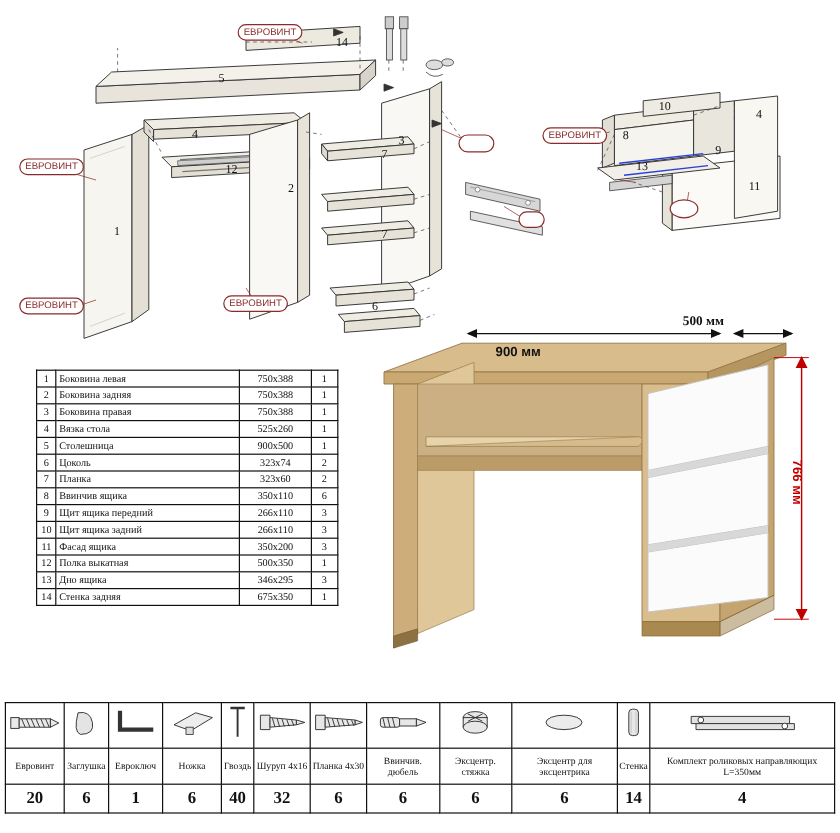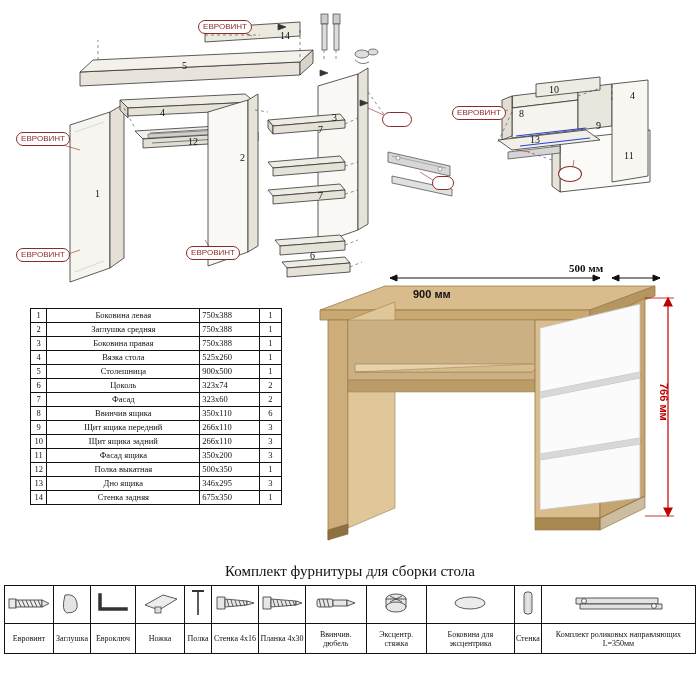--- a/index.html
+++ b/index.html
@@ -49,22 +49,22 @@
     font-size:8.5px;
     font-family:"Liberation Serif", serif;
   }
   .parts td {
     border:1px solid #111;
     padding:0px 2px;
     height:13px;
     line-height:13px;
   }
   .parts td.c0 { width:16px; text-align:center; }
-  .parts td.c1 { width:150px; text-align:center; }
-  .parts td.c2 { width:58px; text-align:left; }
+  .parts td.c1 { width:150px; text-align:left; }
+  .parts td.c2 { width:58px; text-align:center; }
   .parts td.c3 { width:22px; text-align:center; }
 
   
   .desk { position:absolute; left:300px; top:268px; width:390px; height:290px; }
 
   .dim-label {
     position:absolute;
     font-family:"Liberation Sans", sans-serif;
     font-weight:bold;
     font-size:11px;
@@ -264,21 +264,21 @@
   <table class="parts">
     <tbody>
         <tr>
           <td class="c0">1</td>
           <td class="c1">Боковина левая</td>
           <td class="c2">750x388</td>
           <td class="c3">1</td>
         </tr>
         <tr>
           <td class="c0">2</td>
-          <td class="c1">Заглушка средняя</td>
+          <td class="c1">Боковина задняя</td>
           <td class="c2">750x388</td>
           <td class="c3">1</td>
         </tr>
         <tr>
           <td class="c0">3</td>
           <td class="c1">Боковина правая</td>
           <td class="c2">750x388</td>
           <td class="c3">1</td>
         </tr>
         <tr>
@@ -294,21 +294,21 @@
           <td class="c3">1</td>
         </tr>
         <tr>
           <td class="c0">6</td>
           <td class="c1">Цоколь</td>
           <td class="c2">323x74</td>
           <td class="c3">2</td>
         </tr>
         <tr>
           <td class="c0">7</td>
-          <td class="c1">Фасад</td>
+          <td class="c1">Планка</td>
           <td class="c2">323x60</td>
           <td class="c3">2</td>
         </tr>
         <tr>
           <td class="c0">8</td>
           <td class="c1">Ввинчив ящика</td>
           <td class="c2">350x110</td>
           <td class="c3">6</td>
         </tr>
         <tr>
@@ -401,21 +401,20 @@
         <path d="M345,30 L374,30" stroke-width="0.8"></path>
         <path d="M345,248 L374,248" stroke-width="0.8"></path>
       </g>
     </svg>
 
     <div class="dim-label" style="left:113px; top:-6px;margin-top:26px;">900 мм</div>
     <div class="dim-label" style="left:269px; top:-6px;font-family:Liberation Serif, serif;">500 мм</div>
     <div class="dim-label red" style="left:370px; top:115px; transform:rotate(90deg); transform-origin:left top; white-space:nowrap;">766 мм</div>
   </div>
 
-  <div class="fit-title">Комплект фурнитуры для сборки стола</div>
 
   <table class="fittings">
     <tbody>
         <tr class="icons">
       <td>
         <svg width="46" height="28" viewBox="0 0 46 28">
               <g stroke="#333" stroke-width="0.8" fill="#e9e9e9">
                 <rect x="3" y="10" width="7" height="9"></rect>
                 <rect x="10" y="11" width="26" height="7"></rect>
                 <path d="M12,11 l3,7 M16,11 l3,7 M20,11 l3,7 M24,11 l3,7 M28,11 l3,7 M32,11 l3,7" fill="none"></path>
@@ -505,25 +504,39 @@
                 <circle cx="82" cy="17" r="2.4" fill="#fff"></circle>
               </g>
             </svg>
       </td>
     </tr>
     <tr class="names">
       <td>Евровинт</td>
       <td>Заглушка</td>
       <td>Евроключ</td>
       <td>Ножка</td>
-      <td>Полка</td>
-      <td>Стенка 4х16</td>
+      <td>Гвоздь</td>
+      <td>Шуруп 4х16</td>
       <td>Планка 4х30</td>
       <td>Ввинчив. дюбель</td>
       <td>Эксцентр. стяжка</td>
-      <td>Боковина для эксцентрика</td>
+      <td>Эксцентр для эксцентрика</td>
       <td>Стенка</td>
       <td>Комплект роликовых направляющих L=350мм</td>
     </tr>
+    <tr class="counts">
+      <td>20</td>
+      <td>6</td>
+      <td>1</td>
+      <td>6</td>
+      <td>40</td>
+      <td>32</td>
+      <td>6</td>
+      <td>6</td>
+      <td>6</td>
+      <td>6</td>
+      <td>14</td>
+      <td>4</td>
+    </tr>
   </tbody>
     </table>
 
 </div>
 
 </body></html>

